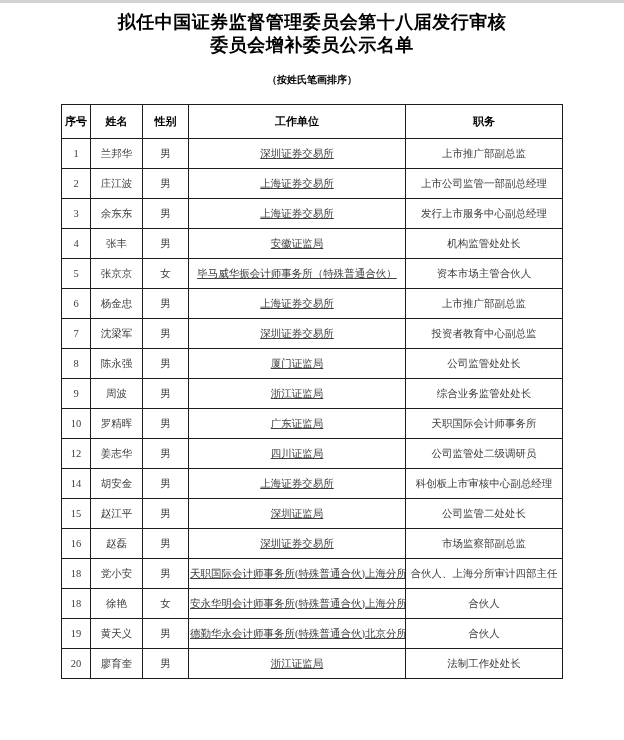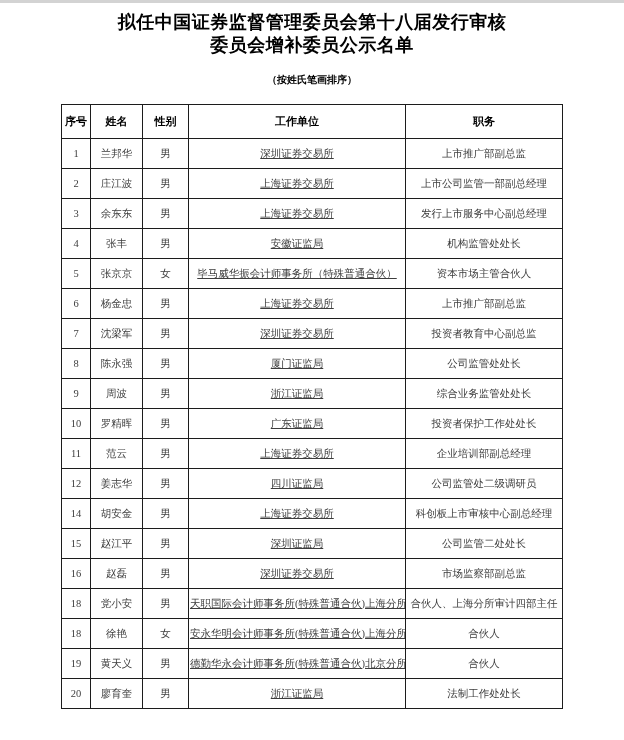--- a/index.html
+++ b/index.html
@@ -150,28 +150,21 @@
         <td class="col-name">周波</td>
         <td class="col-gender">男</td>
         <td class="col-work">浙江证监局</td>
         <td class="col-position">综合业务监管处处长</td>
       </tr>
       <tr>
         <td class="col-no">10</td>
         <td class="col-name">罗精晖</td>
         <td class="col-gender">男</td>
         <td class="col-work">广东证监局</td>
-        <td class="col-position">投资者保护工作处处长</td>
-      </tr>
-      <tr>
-        <td class="col-no">11</td>
-        <td class="col-name">范云</td>
-        <td class="col-gender">男</td>
-        <td class="col-work">上海证券交易所</td>
-        <td class="col-position">企业培训部副总经理</td>
+        <td class="col-position">天职国际会计师事务所</td>
       </tr>
       <tr>
         <td class="col-no">12</td>
         <td class="col-name">姜志华</td>
         <td class="col-gender">男</td>
         <td class="col-work">四川证监局</td>
         <td class="col-position">公司监管处二级调研员</td>
       </tr>
       <tr>
         <td class="col-no">14</td>

